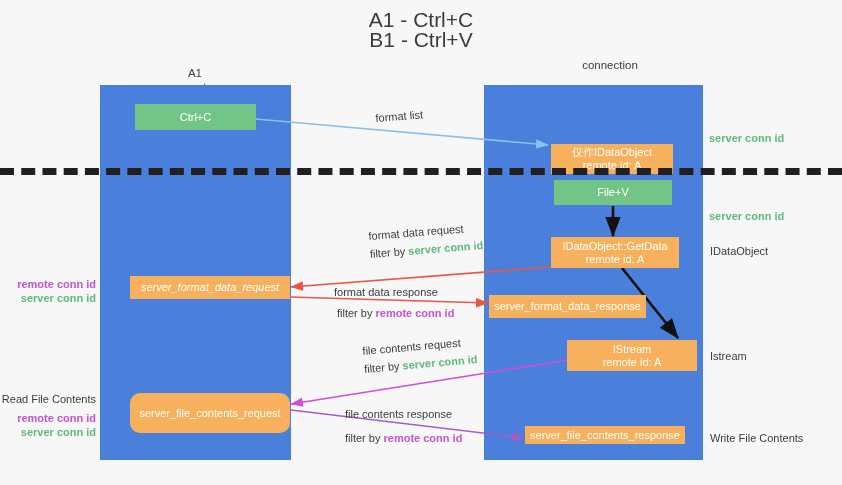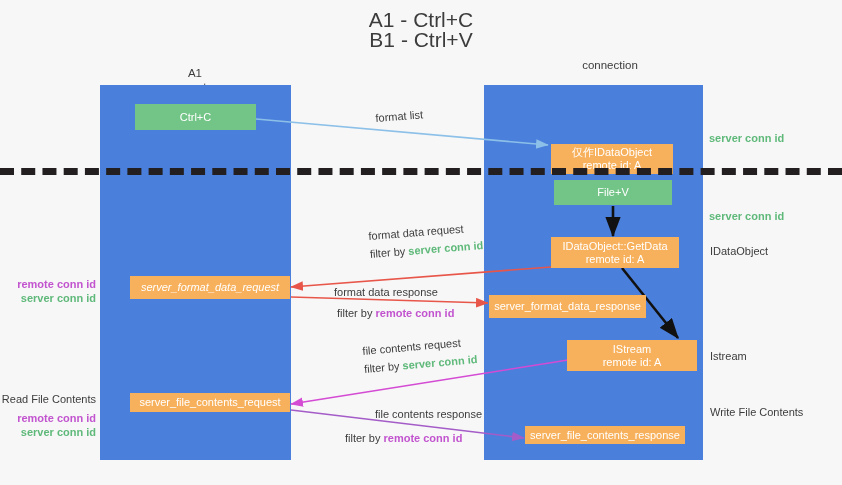--- a/index.html
+++ b/index.html
@@ -136,21 +136,21 @@
   </div>
 
   <div class="abs box orange" style="left:130px;top:276px;width:160px;height:23px;font-style:italic;">
     <span>server_format_data_request</span>
   </div>
 
   <div class="abs box orange" style="left:489px;top:288px;width:157px;height:23px;margin-top:7px;">
     <span>server_format_data_response</span>
   </div>
 
-  <div class="abs box orange" style="left:130px;top:393px;width:160px;height:19px;">
+  <div class="abs box orange" style="left:130px;top:393px;width:160px;height:40px;border-radius:10px;">
     <span>server_file_contents_request</span>
   </div>
 
   <div class="abs box orange" style="left:525px;top:426px;width:160px;height:18px;">
     <span>server_file_contents_response</span>
   </div>
 
   <div class="abs dashline"></div>
 
   <div class="abs lbl rot" style="left:375px;top:112px;transform:rotate(-4.5deg);">format list</div>
@@ -170,35 +170,35 @@
   </div>
 
   <div class="abs" style="left:362px;top:345px;transform:rotate(-5deg);transform-origin:left top;">
     <div class="lbl" style="white-space:nowrap;">file contents request</div>
     <div class="lbl" style="white-space:nowrap;margin-top:4px;">
       <span>filter by </span><span class="green-t">server conn id</span>
     </div>
   </div>
 
   <div class="abs" style="left:345px;top:408px;">
-    <div class="lbl" style="white-space:nowrap;margin-left:30px;">file contents response</div>
+    <div class="lbl" style="white-space:nowrap;">file contents response</div>
     <div class="lbl" style="white-space:nowrap;margin-top:10px;">
       <span>filter by </span><span class="purple-t">remote conn id</span>
     </div>
   </div>
 
   <div class="abs lbl green-t" style="left:709px;top:132px;">server conn id</div>
 
   <div class="abs lbl green-t" style="left:709px;top:210px;">server conn id</div>
 
   <div class="abs lbl black" style="left:710px;top:245px;">IDataObject</div>
 
   <div class="abs lbl black" style="left:710px;top:350px;">Istream</div>
 
-  <div class="abs lbl black" style="left:710px;top:406px;">Write File Contents</div>
+  <div class="abs lbl black" style="left:710px;top:432px;">Write File Contents</div>
 
   <div class="abs lbl-right" style="left:0px;top:278px;width:96px;">
     <div class="lbl purple-t">remote conn id</div>
     <div class="lbl green-t">server conn id</div>
   </div>
 
   <div class="abs lbl black lbl-right" style="left:0px;top:393px;width:96px;text-align:right;">Read File Contents</div>
 
   <div class="abs lbl-right" style="left:0px;top:412px;width:96px;">
     <div class="lbl purple-t">remote conn id</div>

